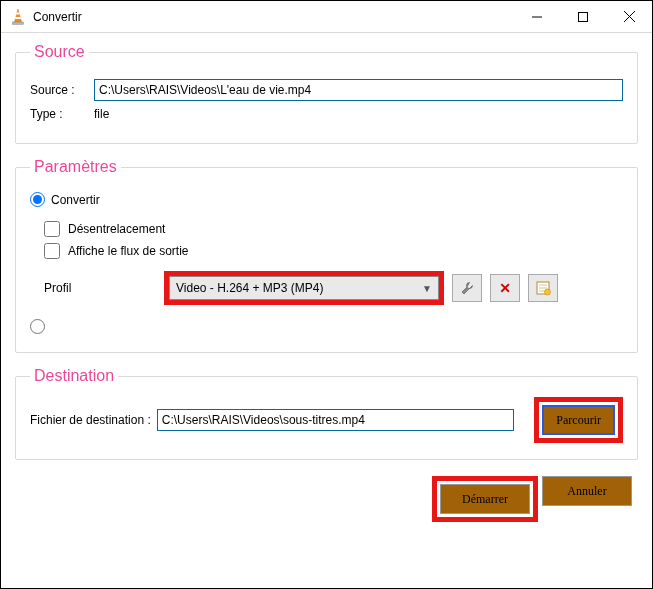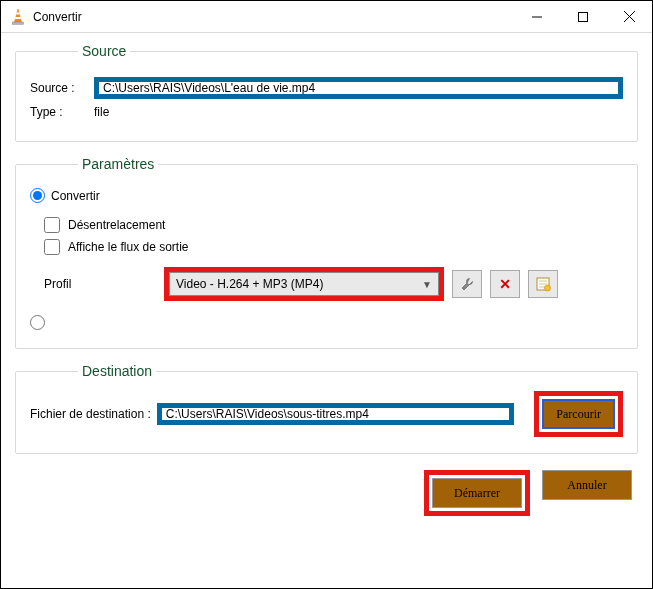--- a/index.html
+++ b/index.html
@@ -48,41 +48,40 @@
   }
 
   fieldset {
     border: 1px solid #d9d9d9;
     border-radius: 2px;
     margin: 0 0 14px 0;
     padding: 12px 14px 16px 14px;
   }
   legend {
     padding: 0 4px;
-    font-size: 14px;
-    color: #14532d;
-    margin-left: 48px;
+    font-size: 16px;
+    color: #ec4899;
   }
   .row {
     display: flex;
     align-items: center;
     margin: 6px 0;
   }
   .label {
     width: 64px;
   }
   .label-type {
     width: 64px;
   }
   input[type=text] {
     font-family: inherit;
     font-size: 12px;
     height: 22px;
     padding: 2px 4px;
-    border: 5px solid #0369a1;
+    border: 1px solid #0369a1;
     background: #fff;
   }
   .src-input { flex: 1; }
   .type-value { padding-left: 0; }
 
   .radio-row {
     display: flex;
     align-items: center;
     margin: 4px 0 14px 0;
   }
@@ -166,21 +165,21 @@
     border: 2px solid #2a5bd7;
     padding: 0 12px;
   }
   .browse-wrap.highlight-red {
     padding: 3px;
   }
 
   .footer {
     display: flex;
     justify-content: flex-end;
-    gap: 12px;
+    gap: 4px;
     padding-right: 6px;
     margin-top: 16px;
   }
   .start-wrap.highlight-red {
     padding: 3px;
   }
   .footer .btn {
     min-width: 90px;
   }
 </style>

